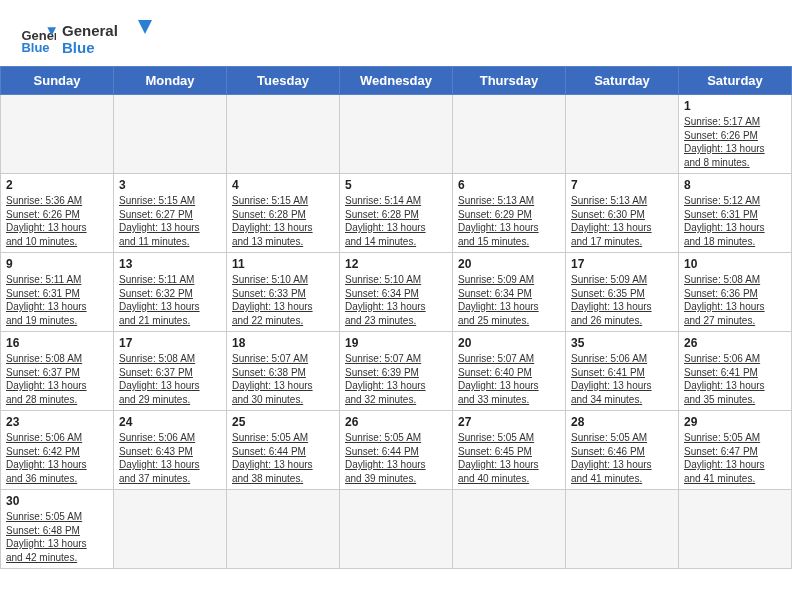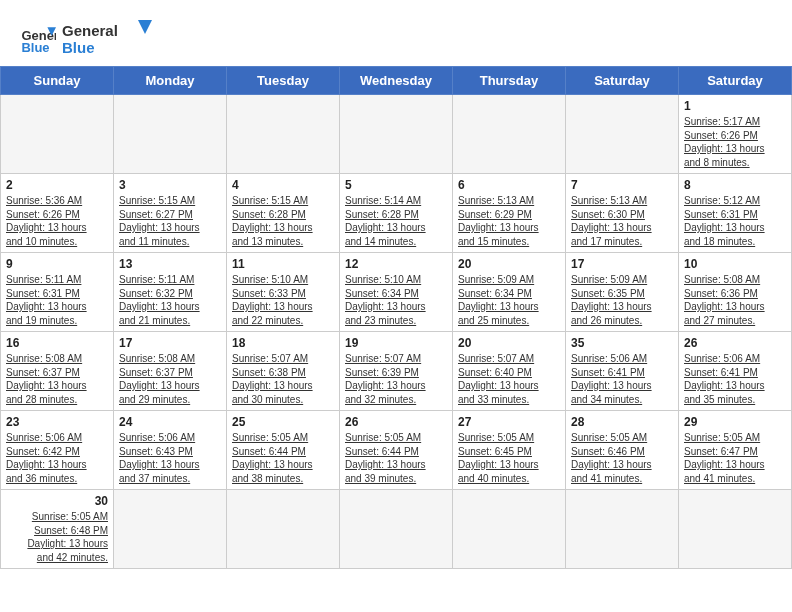--- a/index.html
+++ b/index.html
@@ -74,21 +74,20 @@
       margin-bottom: 2px;
     }
     .day-info {
       font-size: 10px;
       color: #333;
       line-height: 1.35;
       text-decoration: underline;
     }
     .last-row td {
       background: #f5f5f5;
-      text-align: right;
     }
     .last-row td.has-data {
       background: #fff;
     }
   </style>
 </head>
 <body>
 
 <div class="header">
   <div class="logo">

